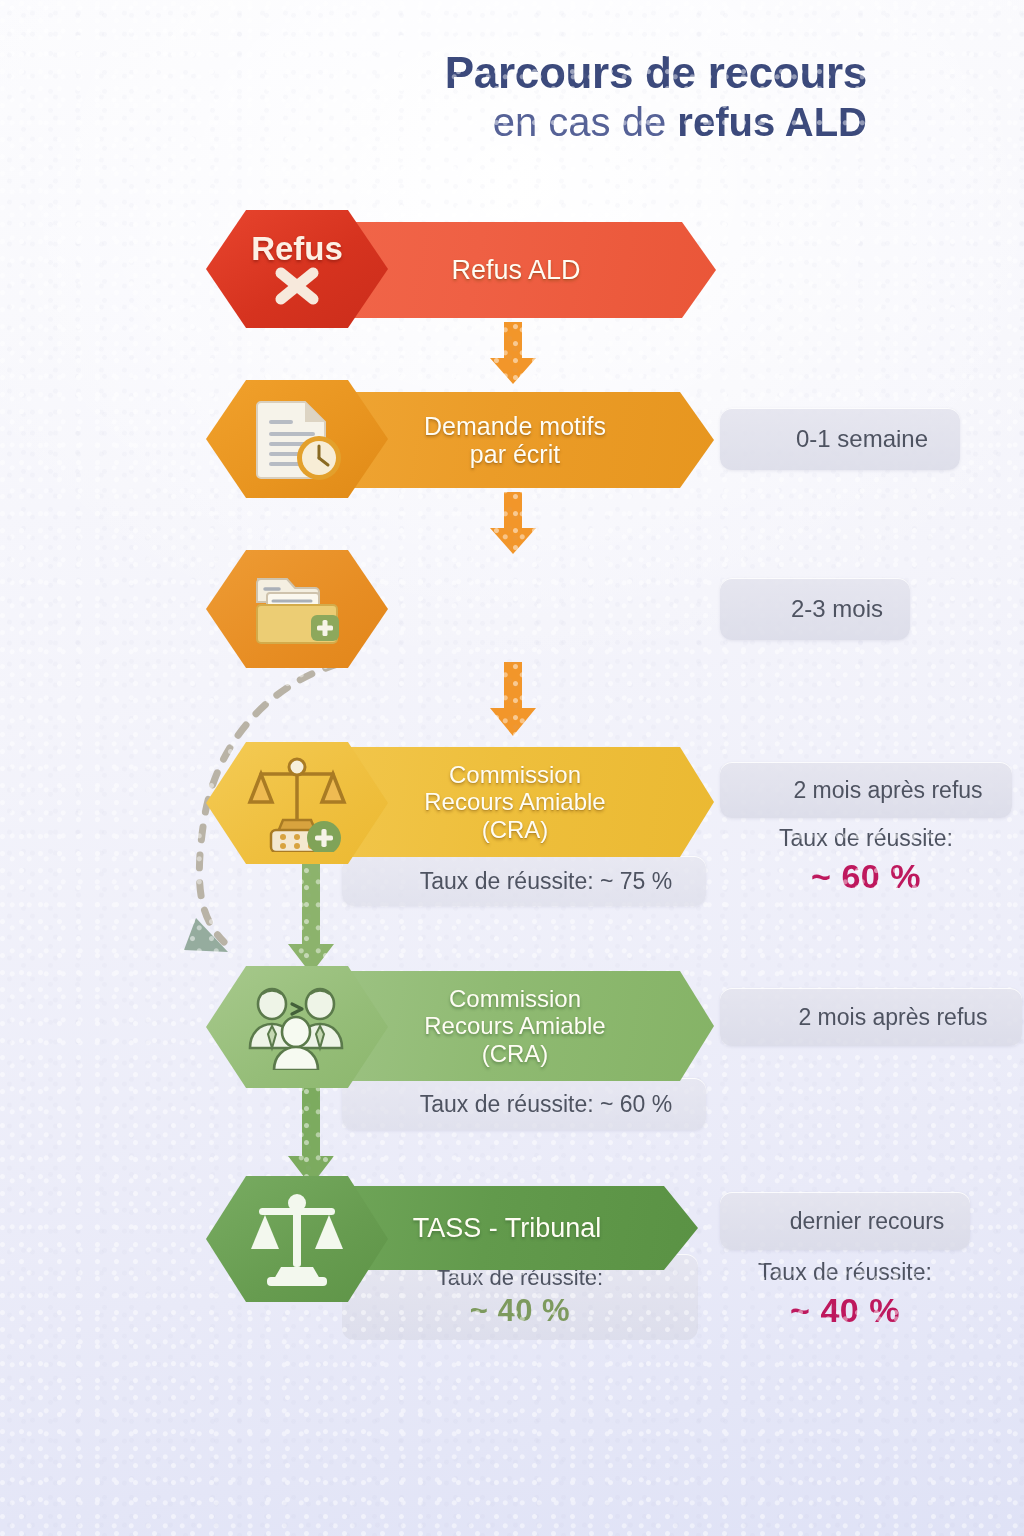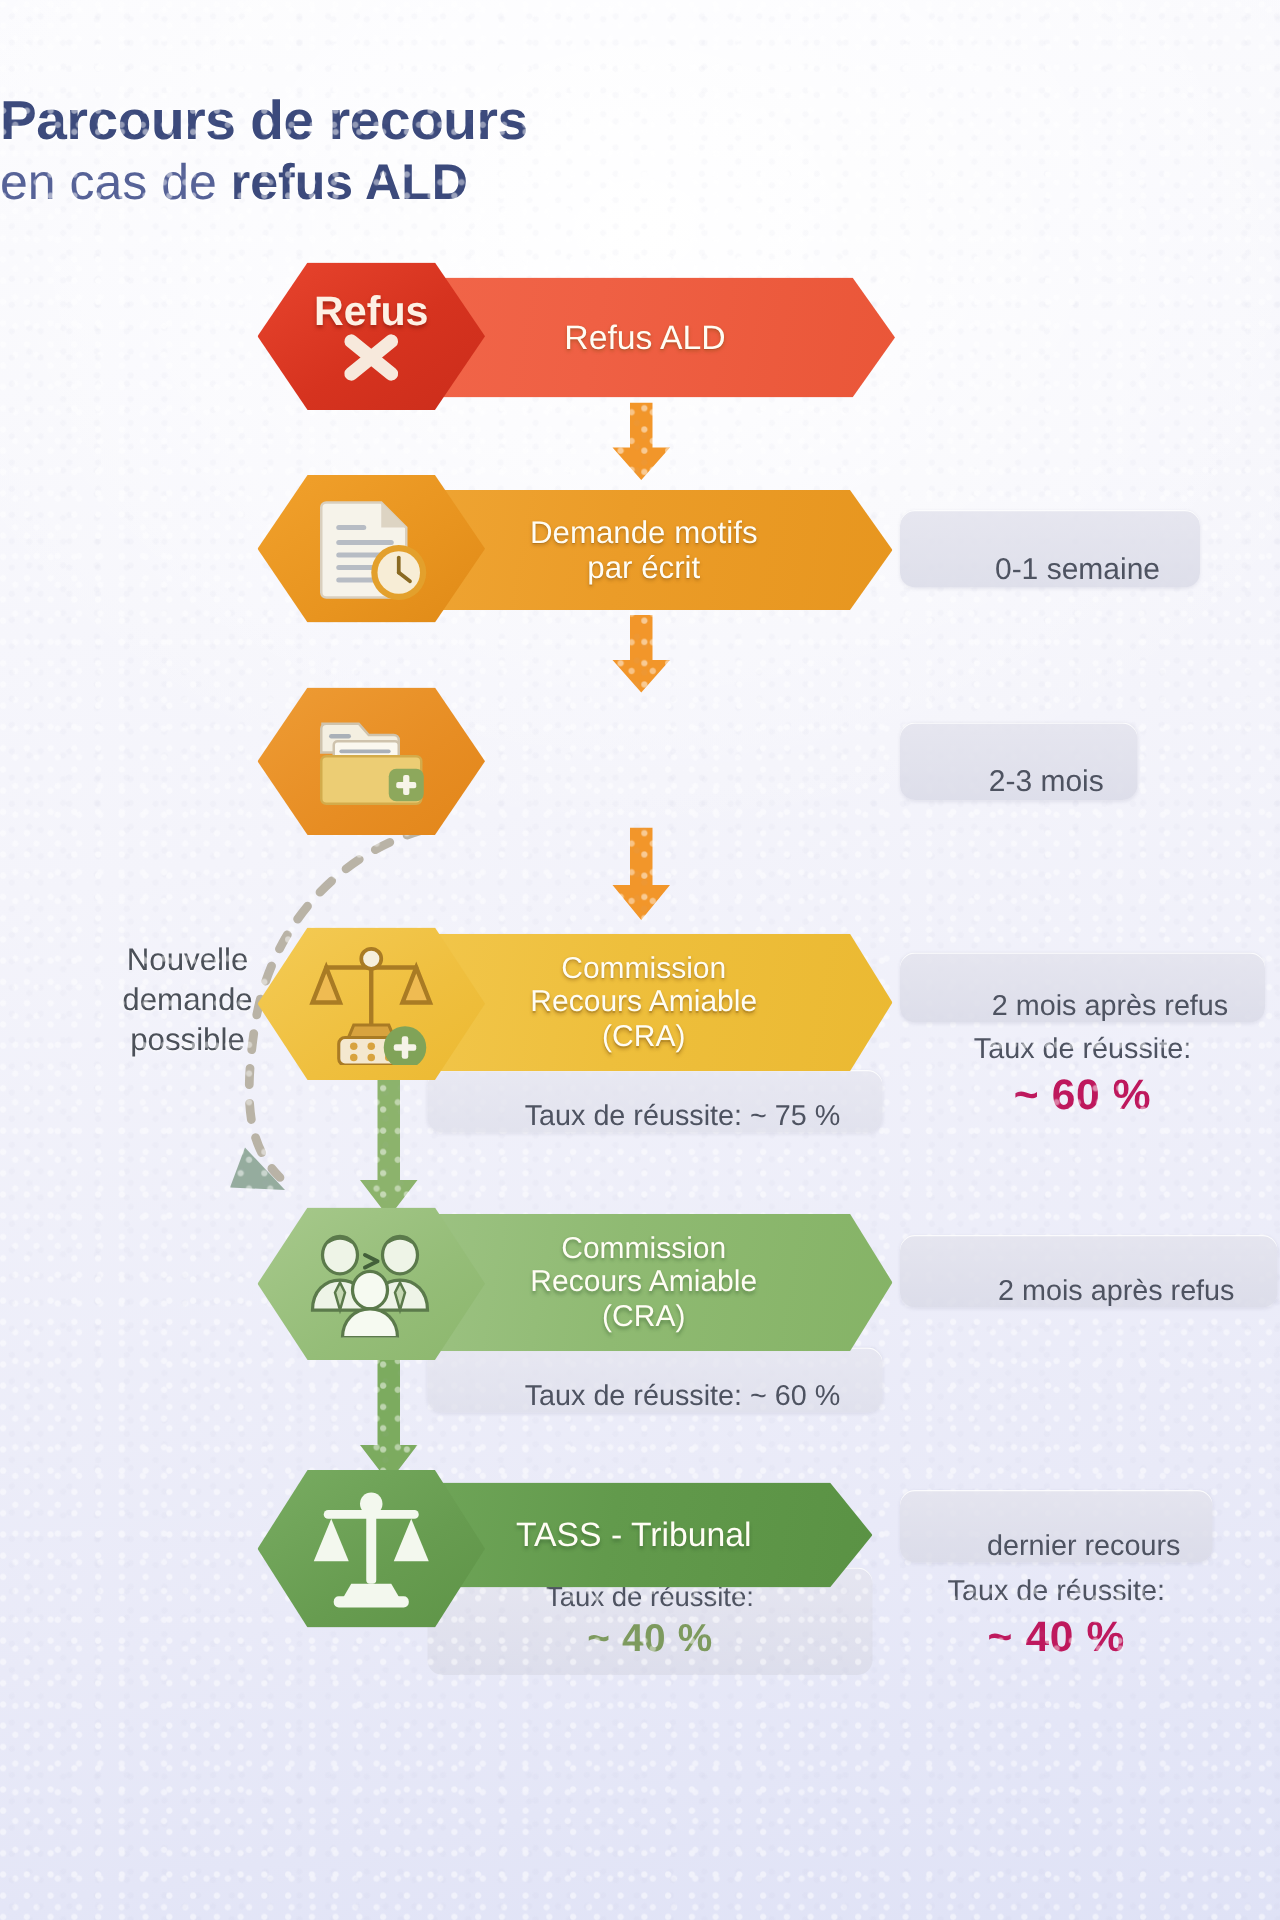--- a/index.html
+++ b/index.html
@@ -19,21 +19,21 @@
       radial-gradient(circle at 13% 21%, rgba(255,255,255,.9) 0 2px, rgba(0,0,0,0) 3px),
       radial-gradient(circle at 41% 62%, rgba(170,172,200,.10) 0 2px, rgba(0,0,0,0) 3px),
       radial-gradient(circle at 72% 34%, rgba(255,255,255,.8) 0 2px, rgba(0,0,0,0) 3px),
       radial-gradient(circle at 87% 81%, rgba(170,172,200,.10) 0 2px, rgba(0,0,0,0) 3px);
     background-size: 19px 17px, 23px 21px, 17px 23px, 27px 19px;
   }
 
   #stage { position:absolute; inset:0; }
 
   
-  .title-wrap{ position:absolute; top:74px; left:0; width:867px; text-align:left; }
+  .title-wrap{ position:absolute; top:50px; left:0; width:867px; text-align:right; }
   .t1{
     font-size:44px; font-weight:bold; color:#3c4a7c; letter-spacing:-.3px;
     text-shadow:0 2px 3px rgba(255,255,255,.95), 0 1px 0 rgba(255,255,255,1);
     line-height:1.06;
   }
   .t2{ font-size:40px; color:#566297; line-height:1.18; margin-top:2px;
        text-shadow:0 2px 3px rgba(255,255,255,.95); }
   .t2 b{ color:#3c4a7c; font-weight:bold; }
 
   
@@ -77,21 +77,21 @@
   .green1-hex{ background:linear-gradient(145deg,#a7c98c 0%, #95bd78 60%, #8cb76d 100%); }
   .green1-bar{ background:linear-gradient(100deg,#a1c588 0%, #8fba72 50%, #85b366 100%); }
   .green2-hex{ background:linear-gradient(145deg,#79ac62 0%, #679c50 60%, #5e9447 100%); }
   .green2-bar{ background:linear-gradient(100deg,#74a95d 0%, #629a4c 50%, #5a9244 100%); }
 
   
   .pill{
     position:absolute;
     background:linear-gradient(180deg, rgba(228,228,238,.88) 0%, rgba(216,217,230,.80) 100%);
     border-radius:12px;
-    display:flex; align-items:flex-end; justify-content:center;
+    display:flex; align-items:center; justify-content:center;
     color:#4e5361; font-size:24px;
     box-shadow:inset 0 1px 0 rgba(255,255,255,.85), 0 1px 3px rgba(110,110,140,.12);
     z-index:1;
     padding-left:44px;
   }
   .pill.sub{
     background:linear-gradient(180deg, rgba(230,230,240,.78) 0%, rgba(219,220,232,.68) 100%);
   }
 
   
@@ -211,25 +211,20 @@
   </div>
 
   <svg class="conn" style="left:484px; top:662px;" width="58" height="76" viewBox="0 0 58 76">
     <path d="M20 0 H38 V46 H52 L29 74 L6 46 H20 Z" fill="#f2962a"></path>
   </svg>
 
   <svg class="conn" style="left:120px; top:650px;" width="230" height="340" viewBox="0 0 230 340">
     <path d="M218 14 C150 34, 96 92, 84 170 C74 236, 80 268, 104 292" fill="none" stroke="#b9b3a6" stroke-width="7" stroke-linecap="round" stroke-dasharray="13 15"></path>
     <path d="M76 268 L108 302 L64 300 Z" fill="#8fa899" opacity=".95"></path>
   </svg>
-  <div class="looplbl" style="left:52px; top:752px; width:196px;">
-    <div>Nouvelle</div>
-    <div>demande</div>
-    <div>possible</div>
-  </div>
 
   <div class="row" style="left:206px; top:742px; width:520px; height:112px;">
     <div class="bar yellow-bar" style="left:72px; width:436px; height:110px; top:5px;">
       <span class="lbl" style="font-size:24px;"><span style="white-space:pre-line;">Commission
 Recours Amiable
 (CRA)</span></span>
     </div>
     <div class="hex yellow-hex" style="width:182px; height:122px;">
       <svg width="104" height="98" viewBox="0 0 104 98" aria-hidden="true">
         <g stroke="#a97b24" stroke-width="3.5" fill="none" stroke-linecap="round">

